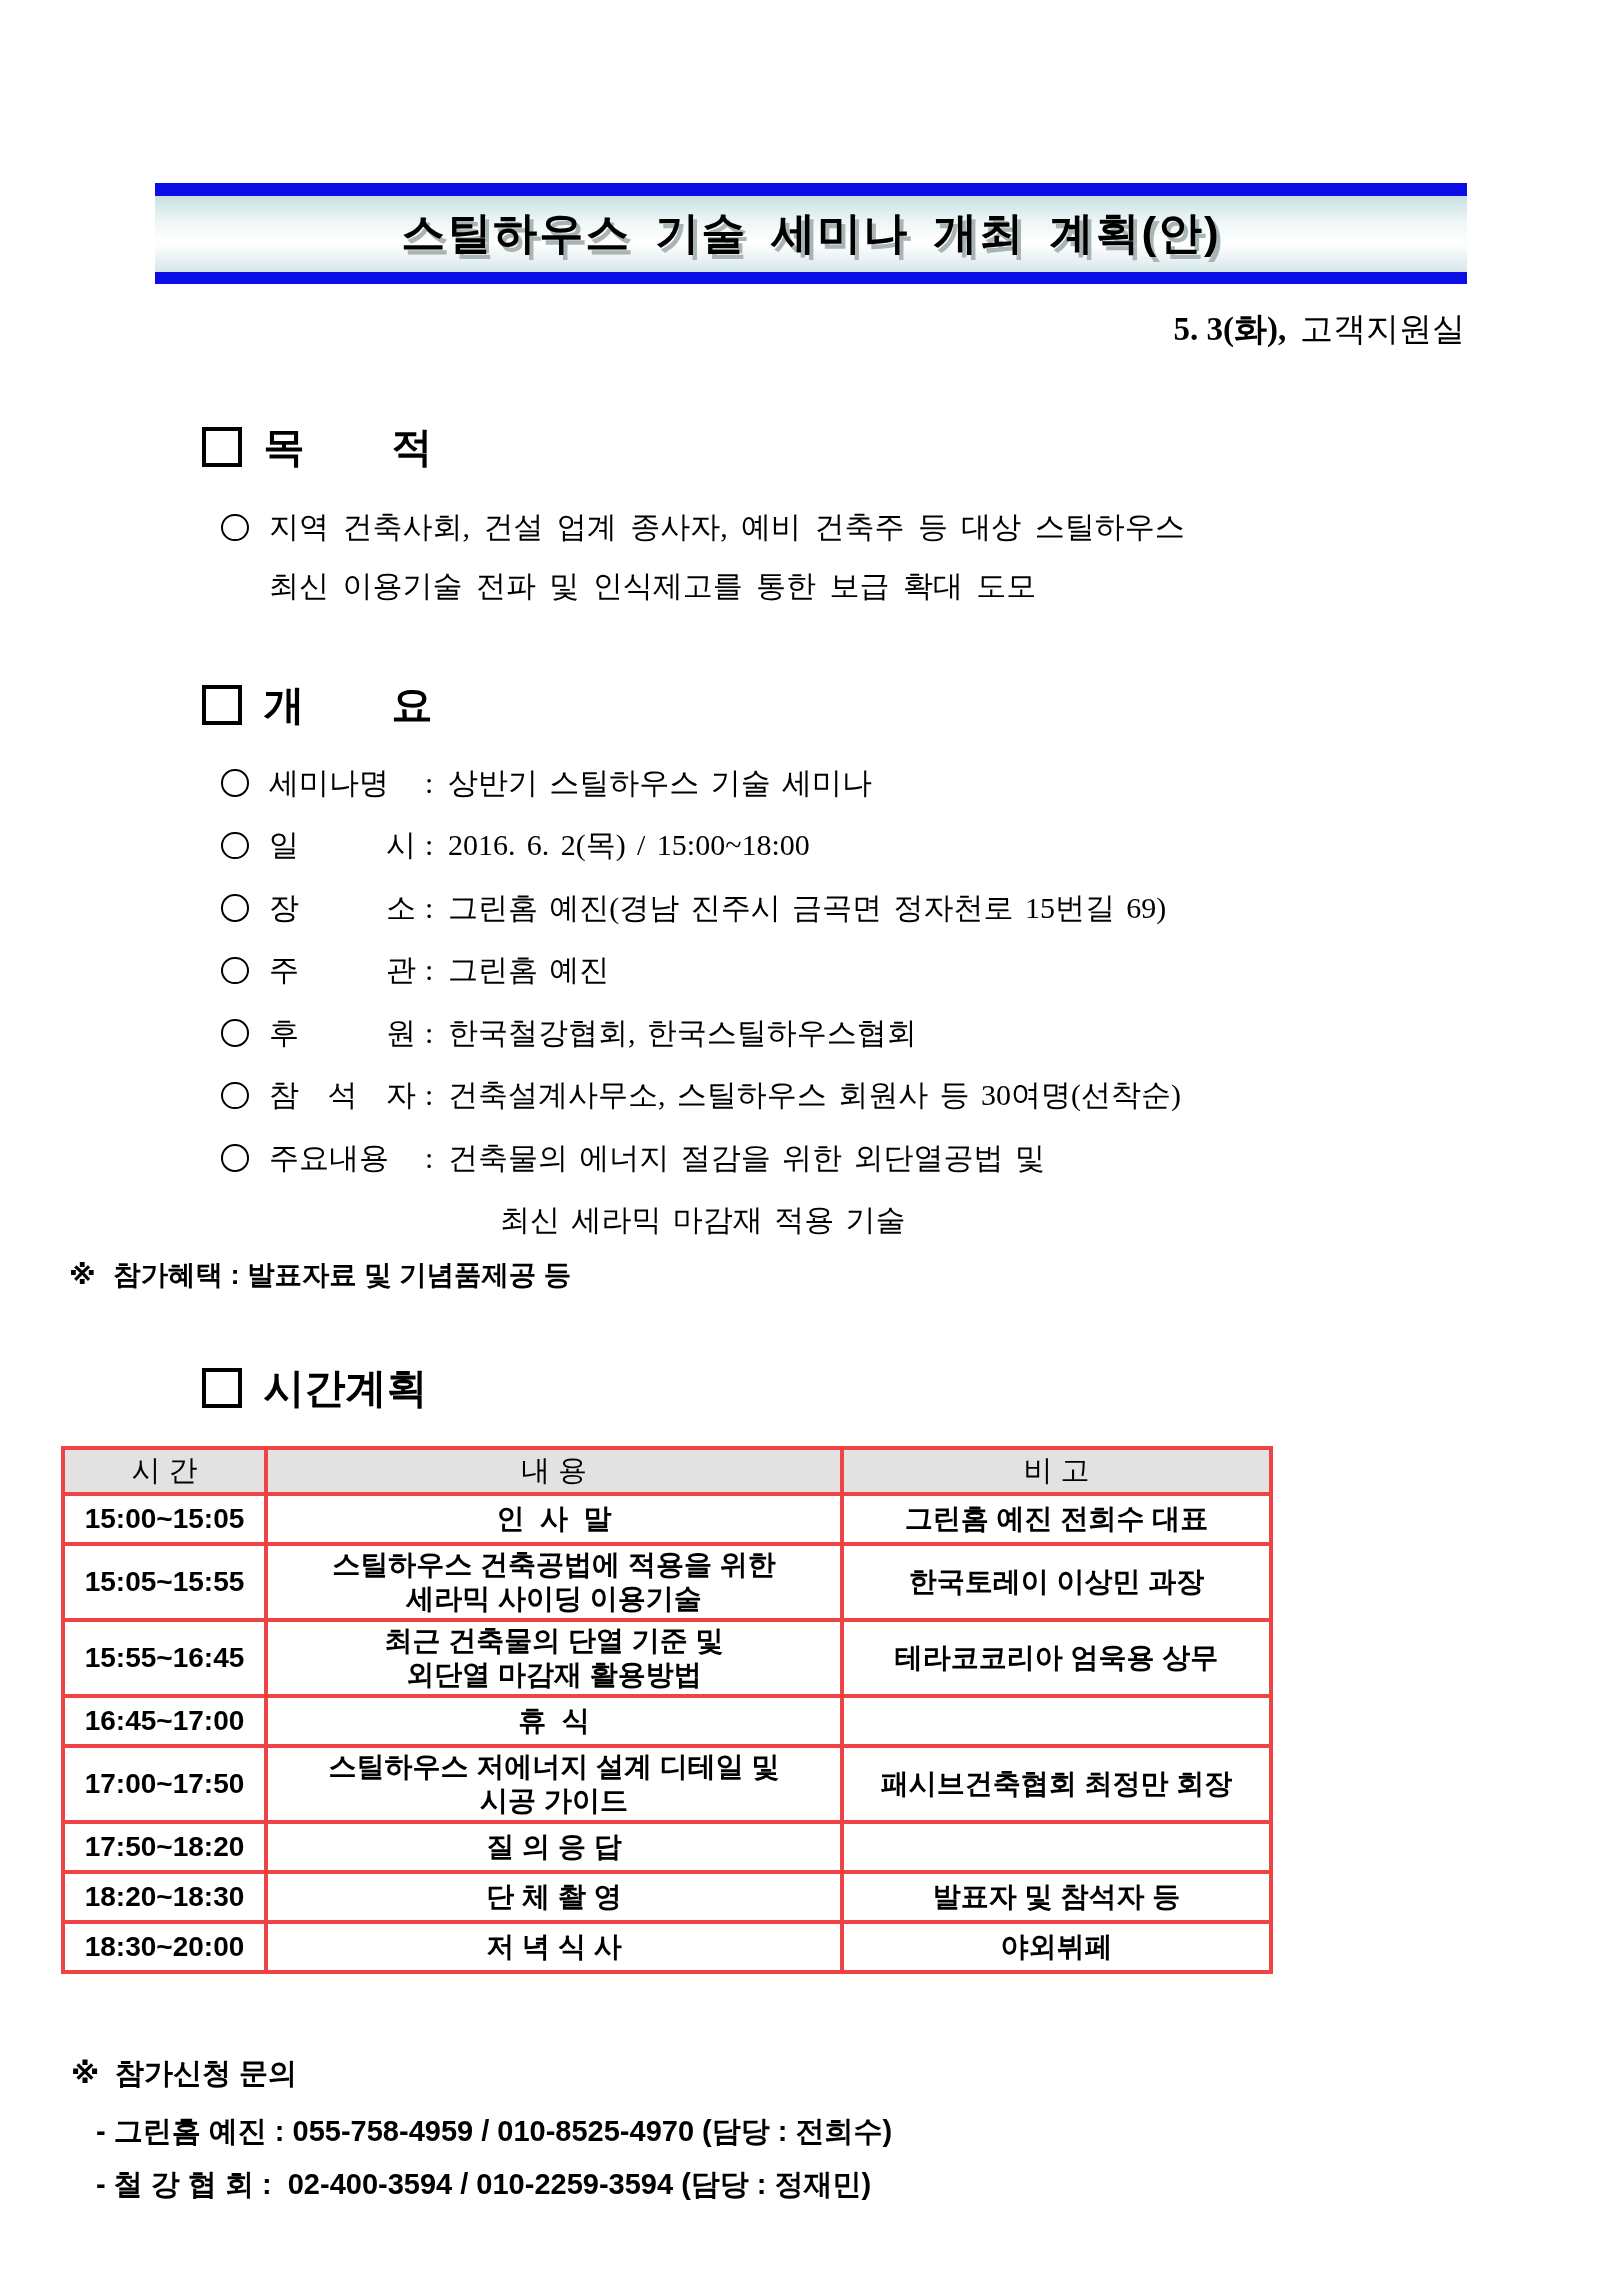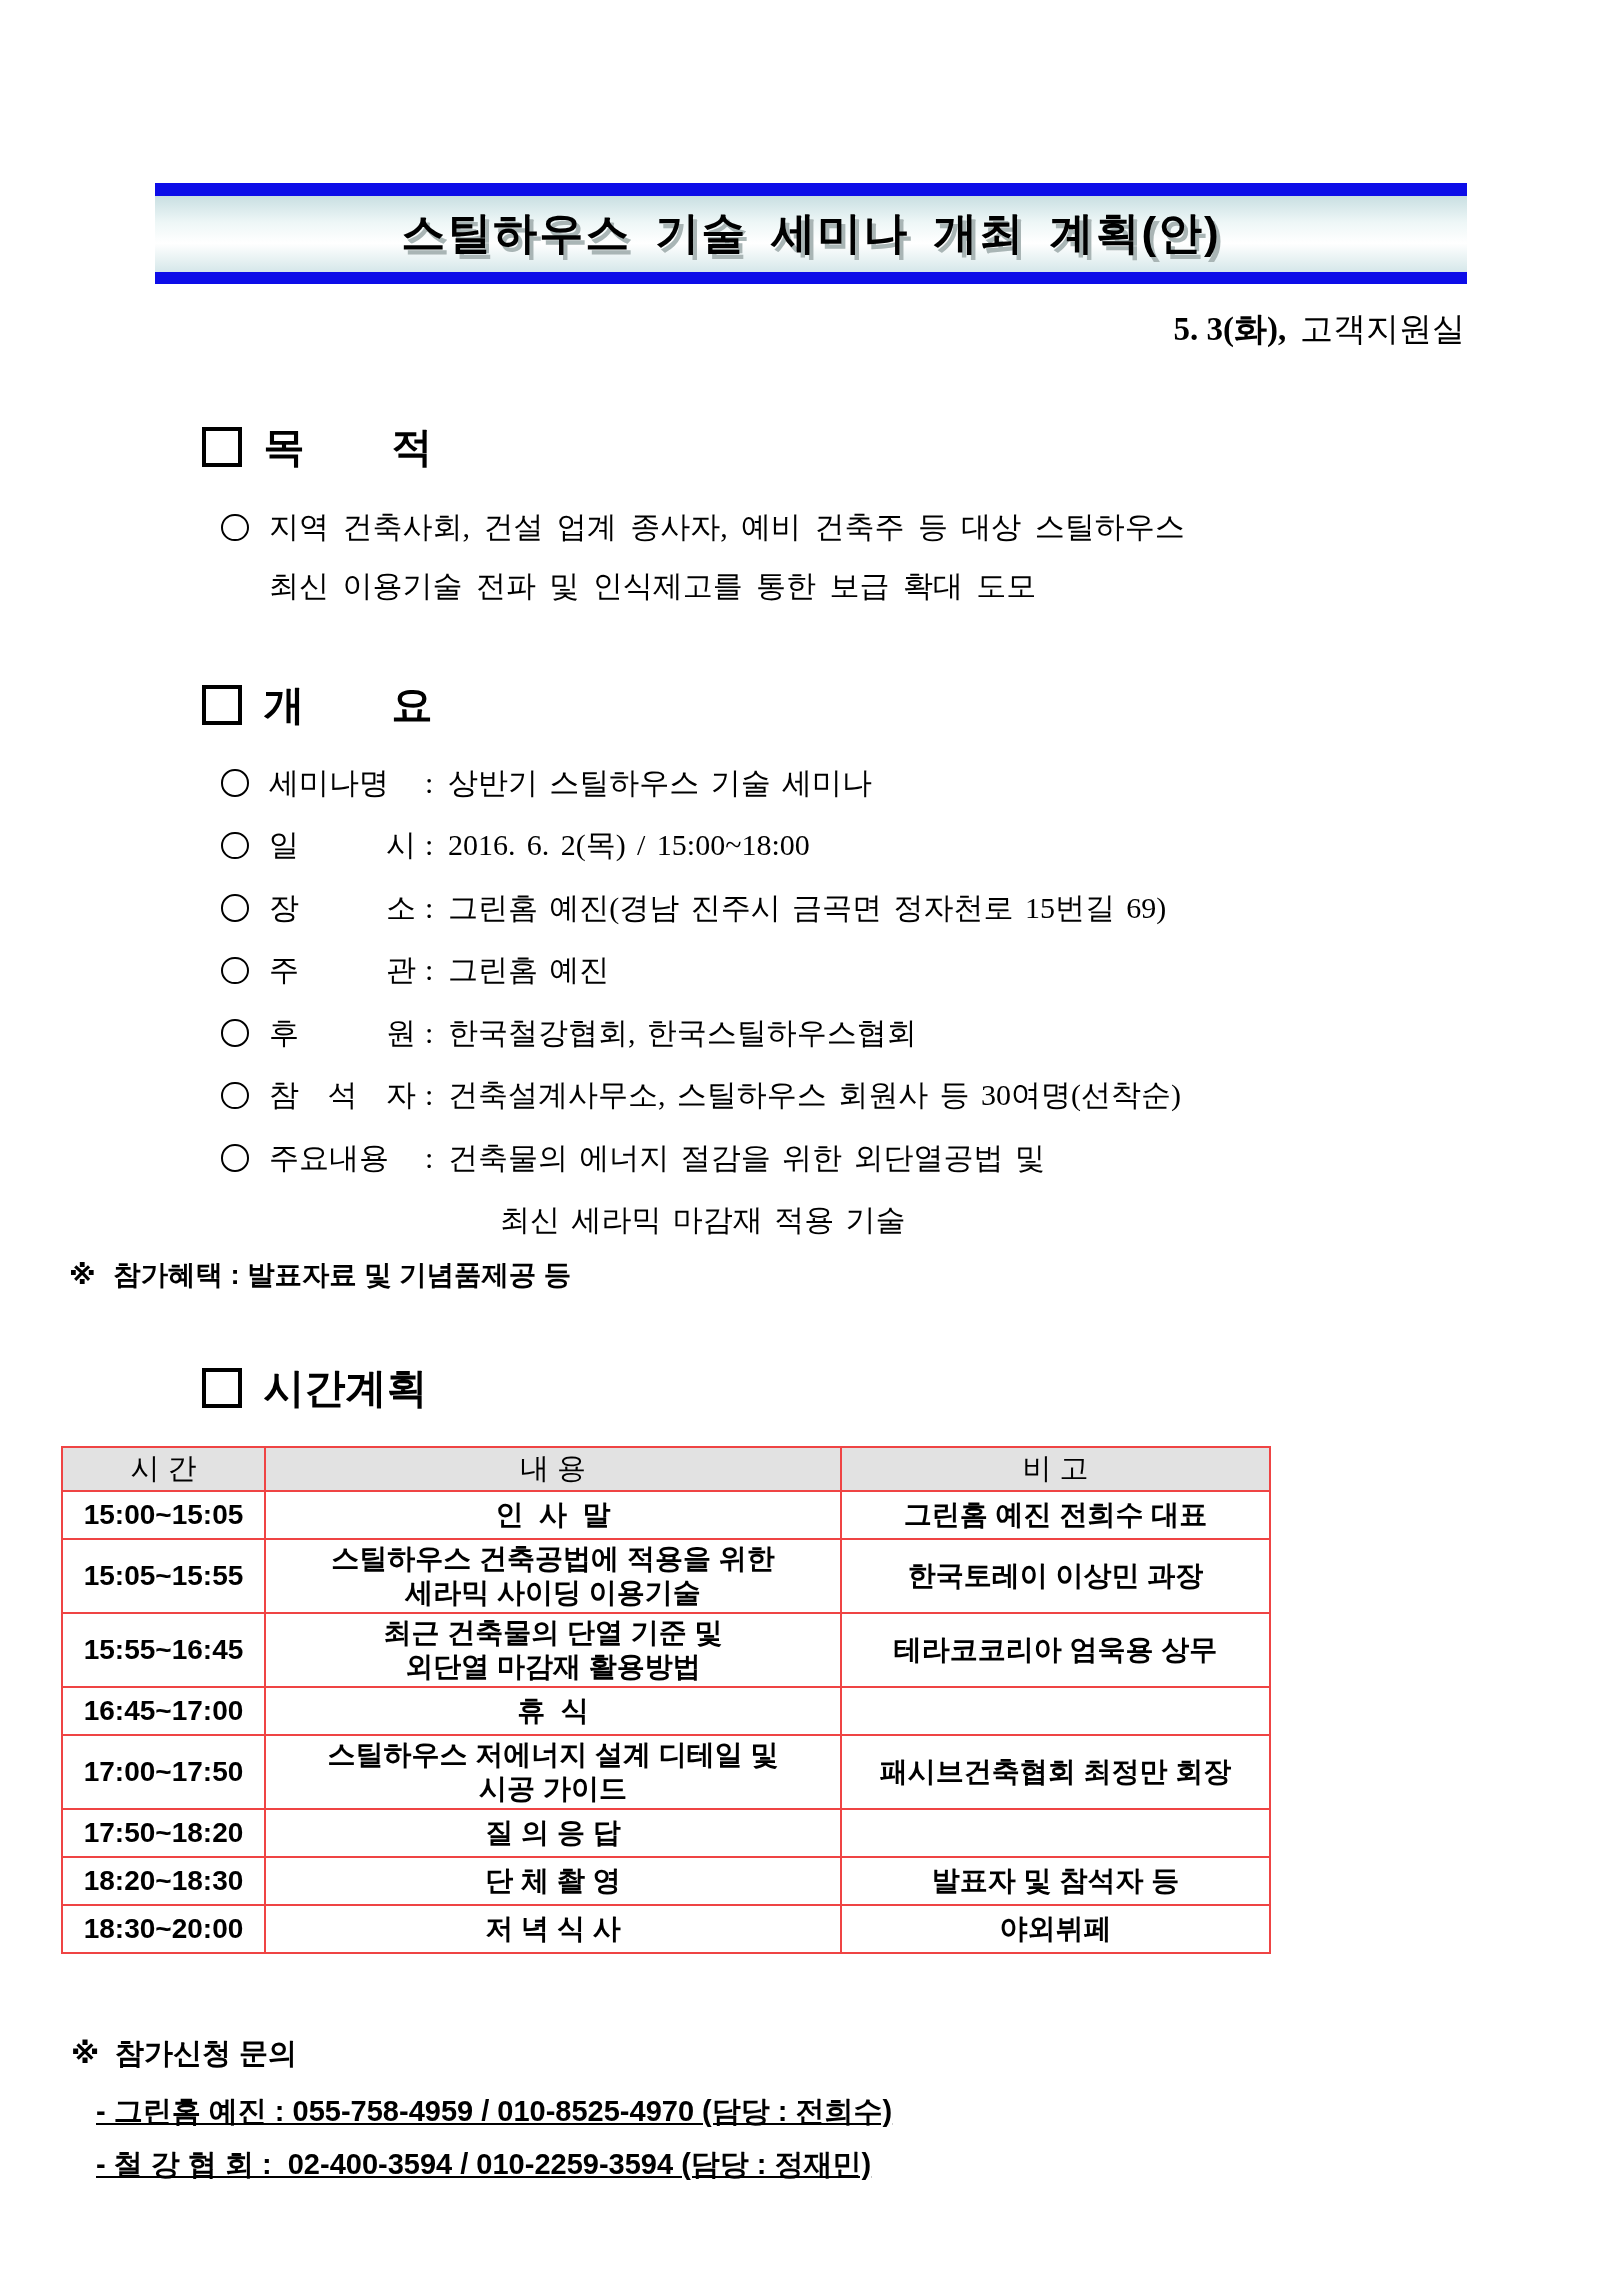--- a/index.html
+++ b/index.html
@@ -66,32 +66,32 @@
     font-weight:bold; font-size:27.4px; line-height:39px;
   }
   .ov-note .note-text { white-space:pre; }
 
   
   table.schedule {
     margin:23.5px 0 0 61px; width:1209px; table-layout:fixed;
     border-collapse:collapse; border:2.9px solid #000;
     font-family:"Liberation Sans","DejaVu Sans",sans-serif; font-size:28px;
   }
-  table.schedule th, table.schedule td { border:2px solid #ef4444; text-align:center; vertical-align:middle; }
+  table.schedule th, table.schedule td { border:4px solid #ef4444; text-align:center; vertical-align:middle; }
   table.schedule th {
     background:var(--table-header-bg,#e2e2e2); font-weight:400; font-size:29px;
     height:40px; white-space:pre;
   }
   table.schedule td { height:42px; padding:2px 6px;font-weight:bold; }
   td .cl { line-height:34px; white-space:pre; }
 
   
   .footer { margin-top:80px; font-family:"Liberation Sans","DejaVu Sans",sans-serif; font-weight:bold; }
   .footer-title { display:flex; align-items:center; gap:15.7px; margin-left:71px; font-size:29px; line-height:39px; }
-  .footer-contacts { margin:11.8px 0 0 96px; font-size:29px; line-height:53px;text-decoration:underline; }
+  .footer-contacts { margin:11.8px 0 0 96px; font-size:29px; line-height:53px; }
   .contact-line { white-space:pre; }
 </style>
 </head>
 <body>
 
 <div class="page">
 
   <header class="banner">
     <div class="banner-bar"></div>
     <div class="banner-body">

